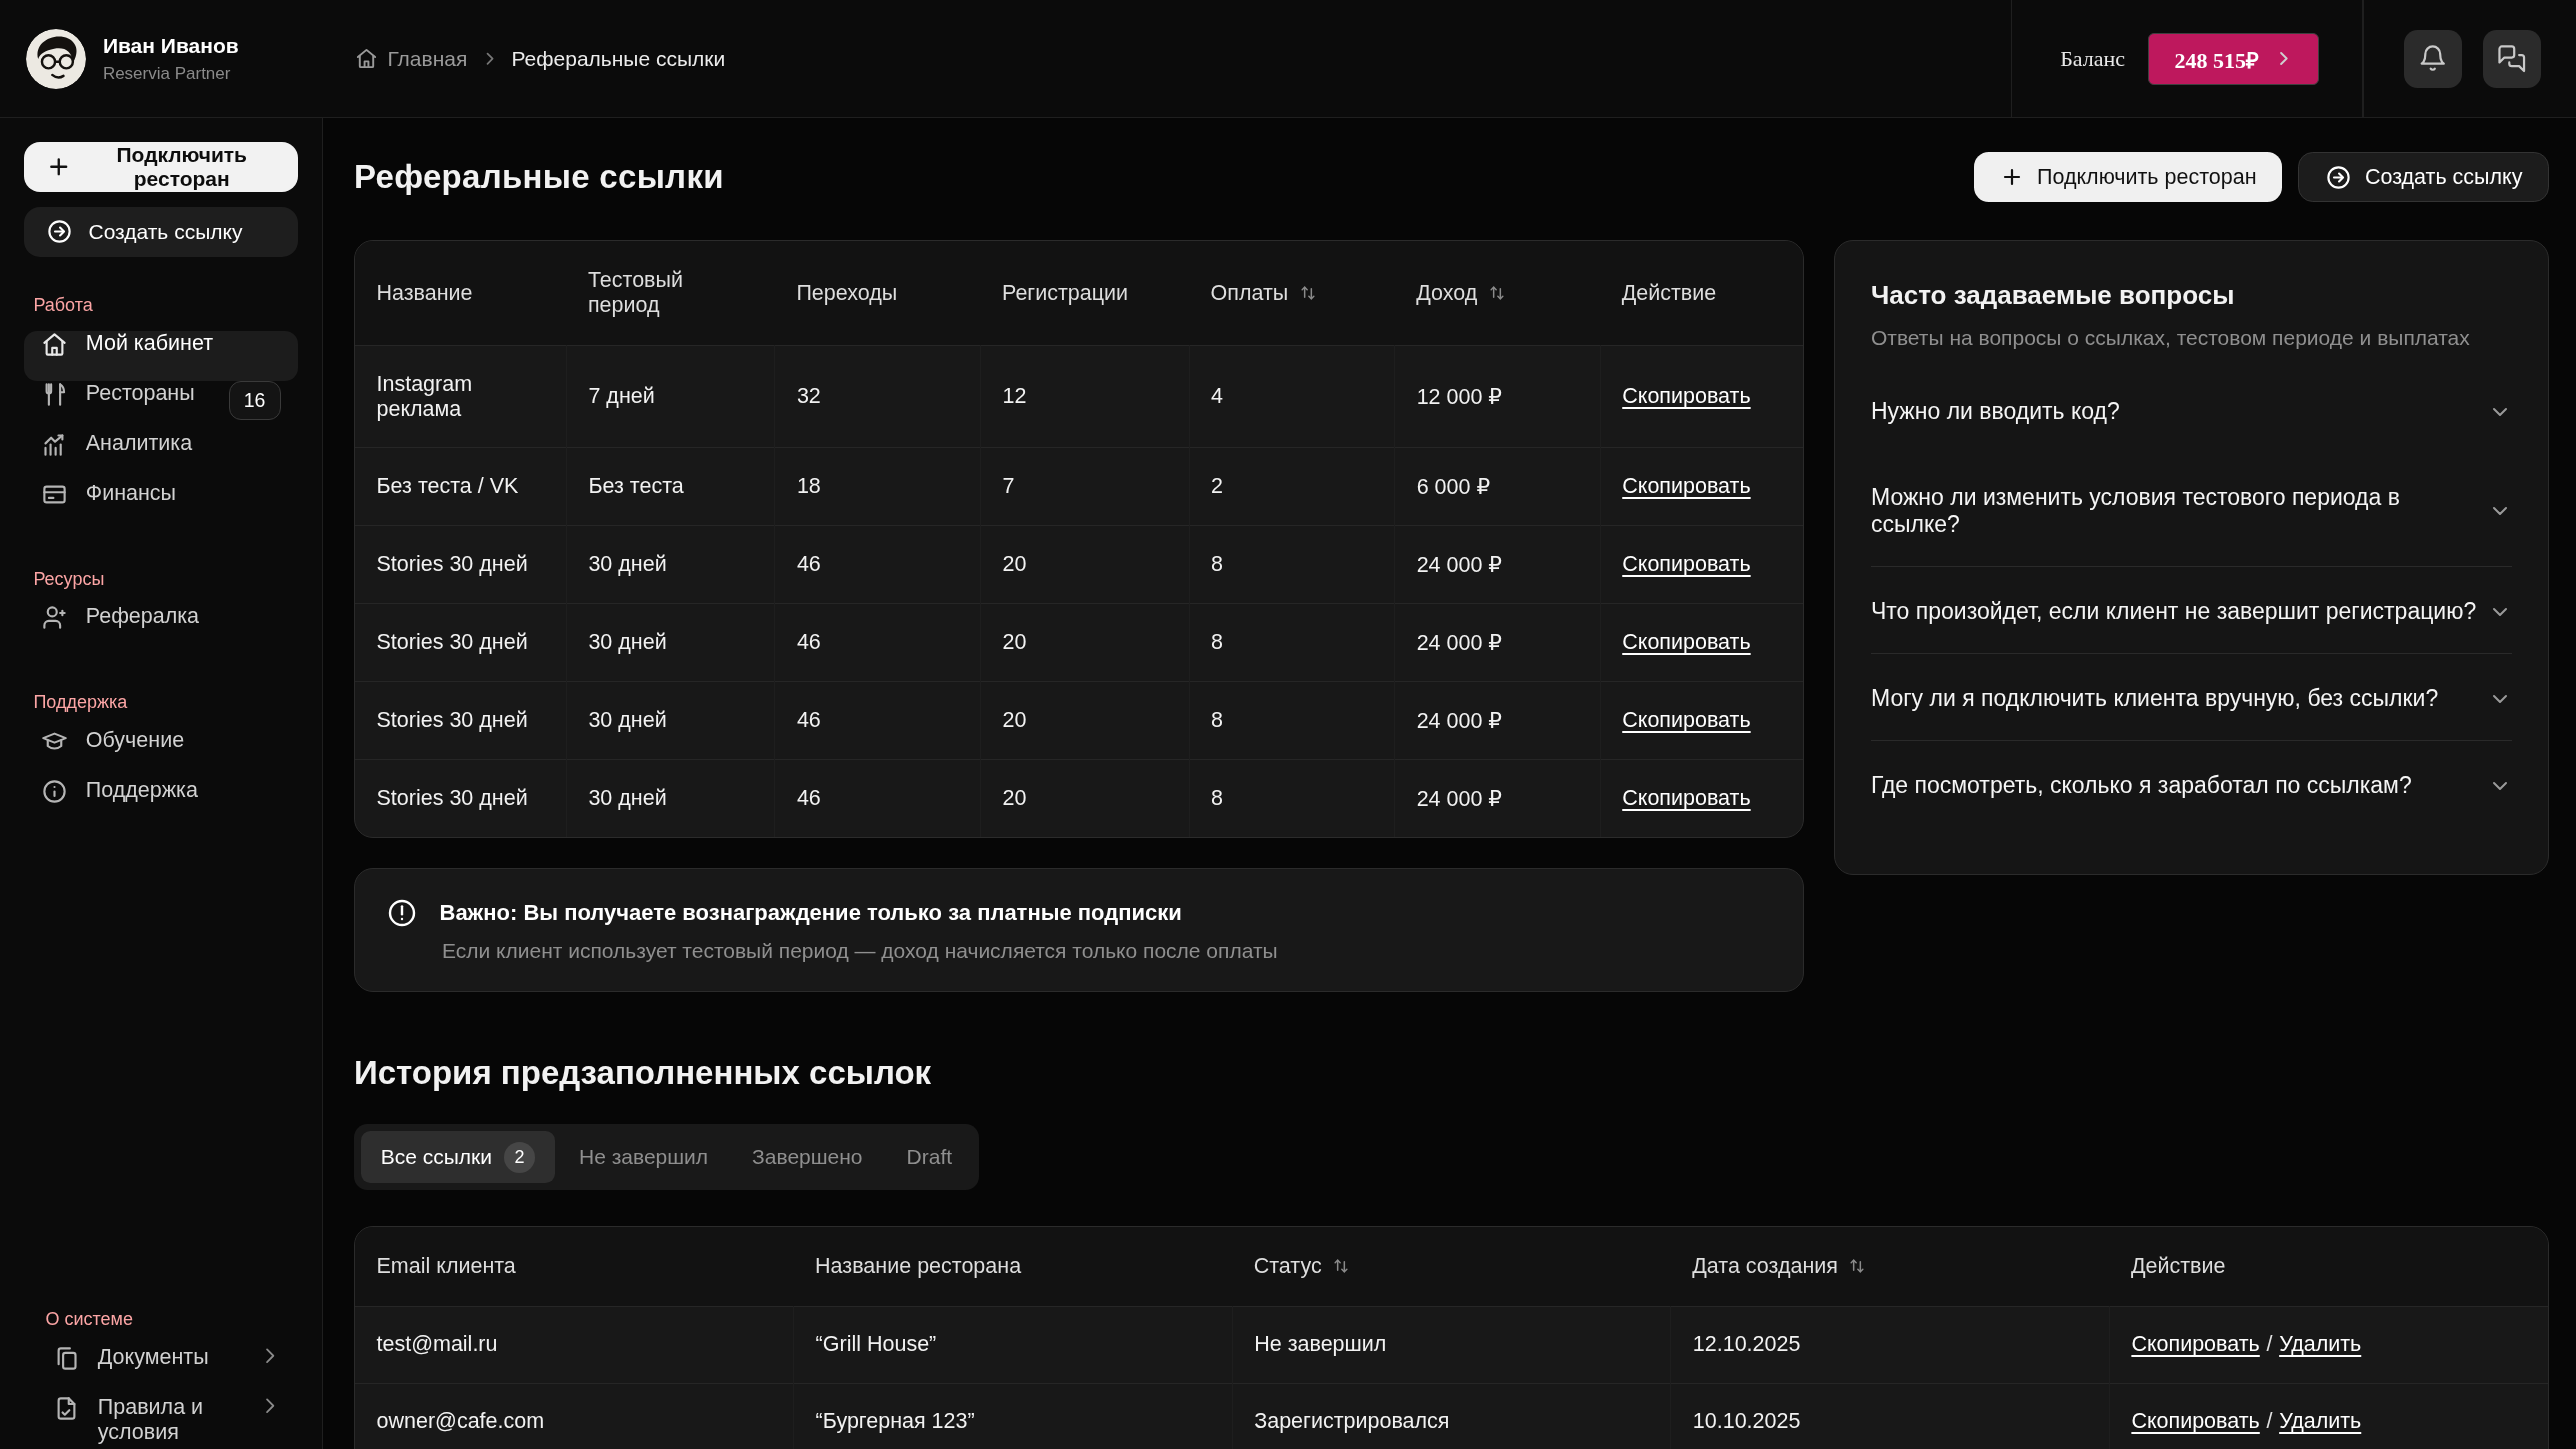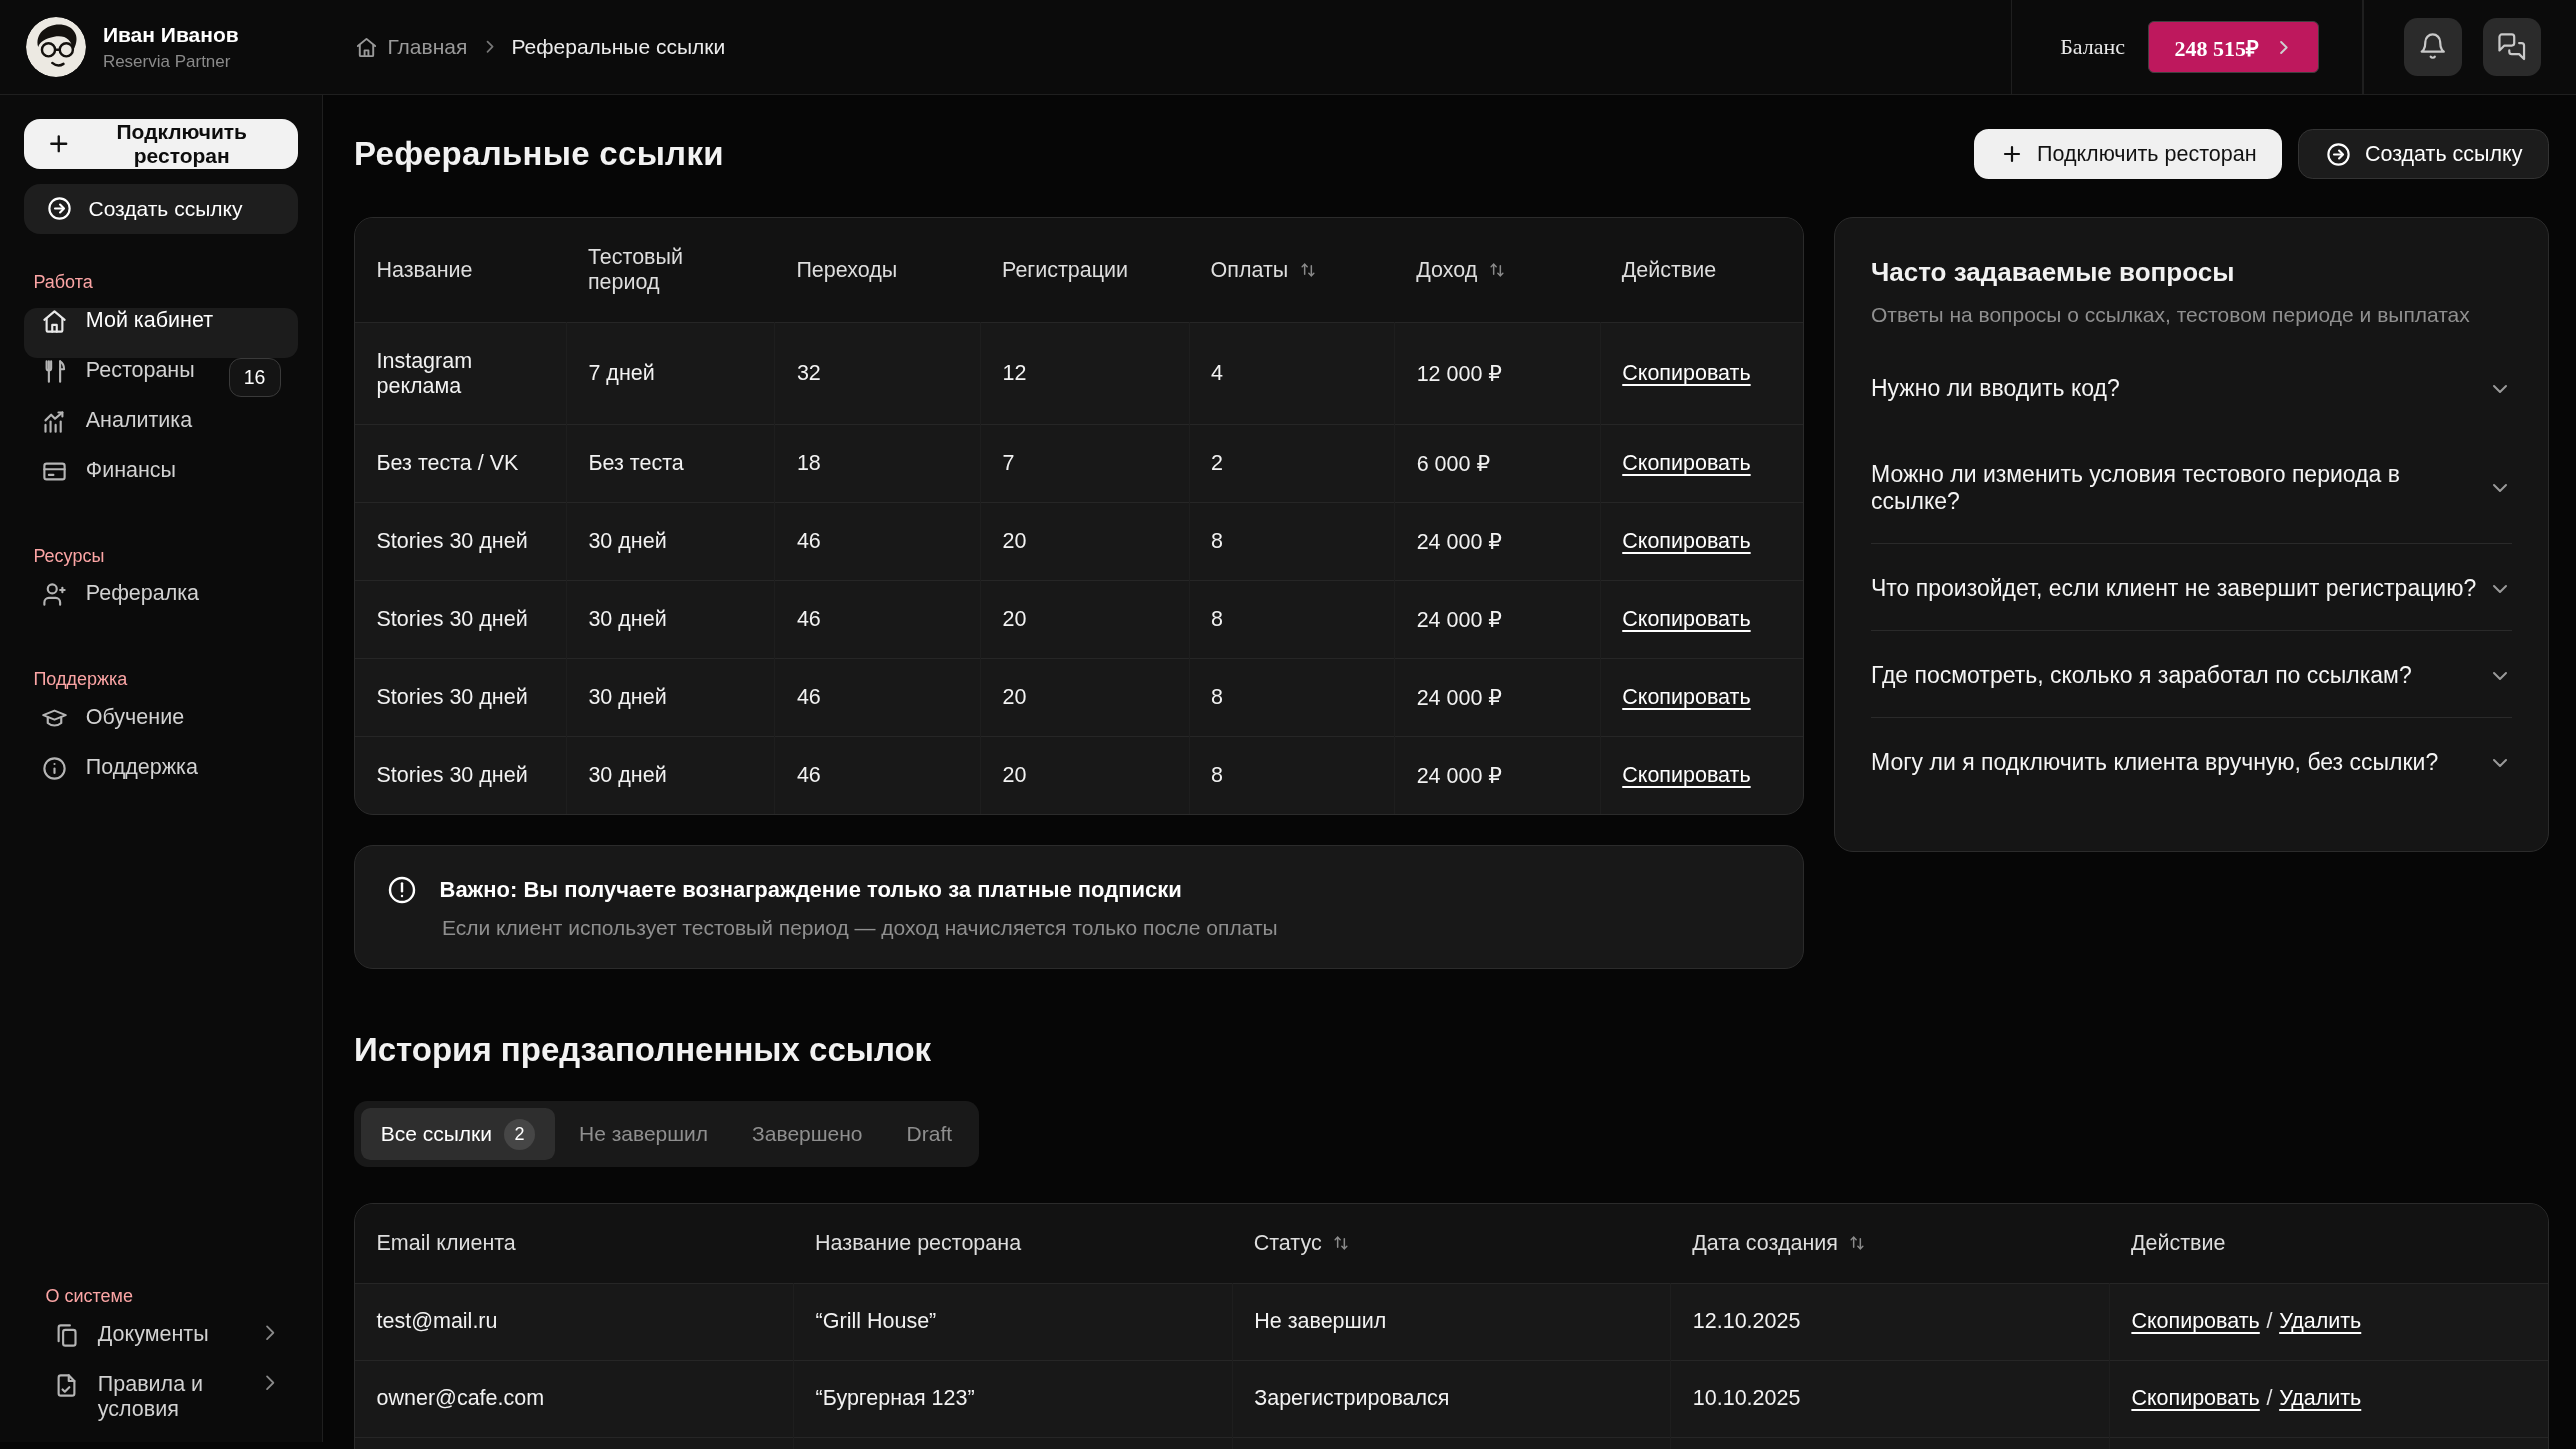--- a/index.html
+++ b/index.html
@@ -6,21 +6,21 @@
   html,body { width:2576px; height:1449px; overflow:hidden; }
   body {
     background:#060606; color:#f2f2f2;
     font-family:"Liberation Sans","DejaVu Sans",sans-serif;
     font-size:21.5px;
   }
   svg { display:block; }
   a { color:#fff; text-decoration:underline; text-underline-offset:4px; cursor:pointer; }
 
   
-  .topbar { height:95px; background:#0b0b0b; border-bottom:1.3px solid #1f1f1f;
+  .topbar { height:118px; background:#0b0b0b; border-bottom:1.3px solid #1f1f1f;
             display:flex; align-items:center; }
   .user-block { width:323px; flex:none; display:flex; align-items:center; gap:17.4px; padding-left:25.5px; }
   .avatar { width:60px; height:60px; border-radius:50%; overflow:hidden; flex:none; }
   .user-name { font-size:21px; font-weight:700; color:#fff; line-height:1.25; }
   .user-role { font-size:17px; color:#8a8a8a; margin-top:4px; }
   .breadcrumb { display:flex; align-items:center; gap:13.4px; margin-left:32px; }
   .crumb-home { display:flex; align-items:center; gap:9.4px; color:#9a9a9a; font-size:21px; }
   .crumb-sep { color:#777; }
   .crumb-current { color:#ececec; font-size:21px; }
   .topbar-right { margin-left:auto; display:flex; align-items:center; height:100%;font-family:Liberation Serif, serif; }
@@ -520,31 +520,31 @@
               <span class="faq-q-text">Что произойдет, если клиент не завершит регистрацию?</span>
               <span>
                 <svg width="24" height="24" viewBox="0 0 24 24" fill="none" stroke="#9a9a9a" stroke-width="2" stroke-linecap="round" stroke-linejoin="round">
                     <path d="M6 9l6 6 6-6"></path>
                   </svg>
               </span>
             </div>
           </div>
           <div class="faq-item">
             <div class="faq-q">
-              <span class="faq-q-text">Где посмотреть, сколько я заработал по ссылкам?</span>
+              <span class="faq-q-text">Могу ли я подключить клиента вручную, без ссылки?</span>
               <span>
                 <svg width="24" height="24" viewBox="0 0 24 24" fill="none" stroke="#9a9a9a" stroke-width="2" stroke-linecap="round" stroke-linejoin="round">
                     <path d="M6 9l6 6 6-6"></path>
                   </svg>
               </span>
             </div>
           </div>
           <div class="faq-item">
             <div class="faq-q">
-              <span class="faq-q-text">Могу ли я подключить клиента вручную, без ссылки?</span>
+              <span class="faq-q-text">Где посмотреть, сколько я заработал по ссылкам?</span>
               <span>
                 <svg width="24" height="24" viewBox="0 0 24 24" fill="none" stroke="#9a9a9a" stroke-width="2" stroke-linecap="round" stroke-linejoin="round">
                     <path d="M6 9l6 6 6-6"></path>
                   </svg>
               </span>
             </div>
           </div>
         </div>
       </div>
     </div>

